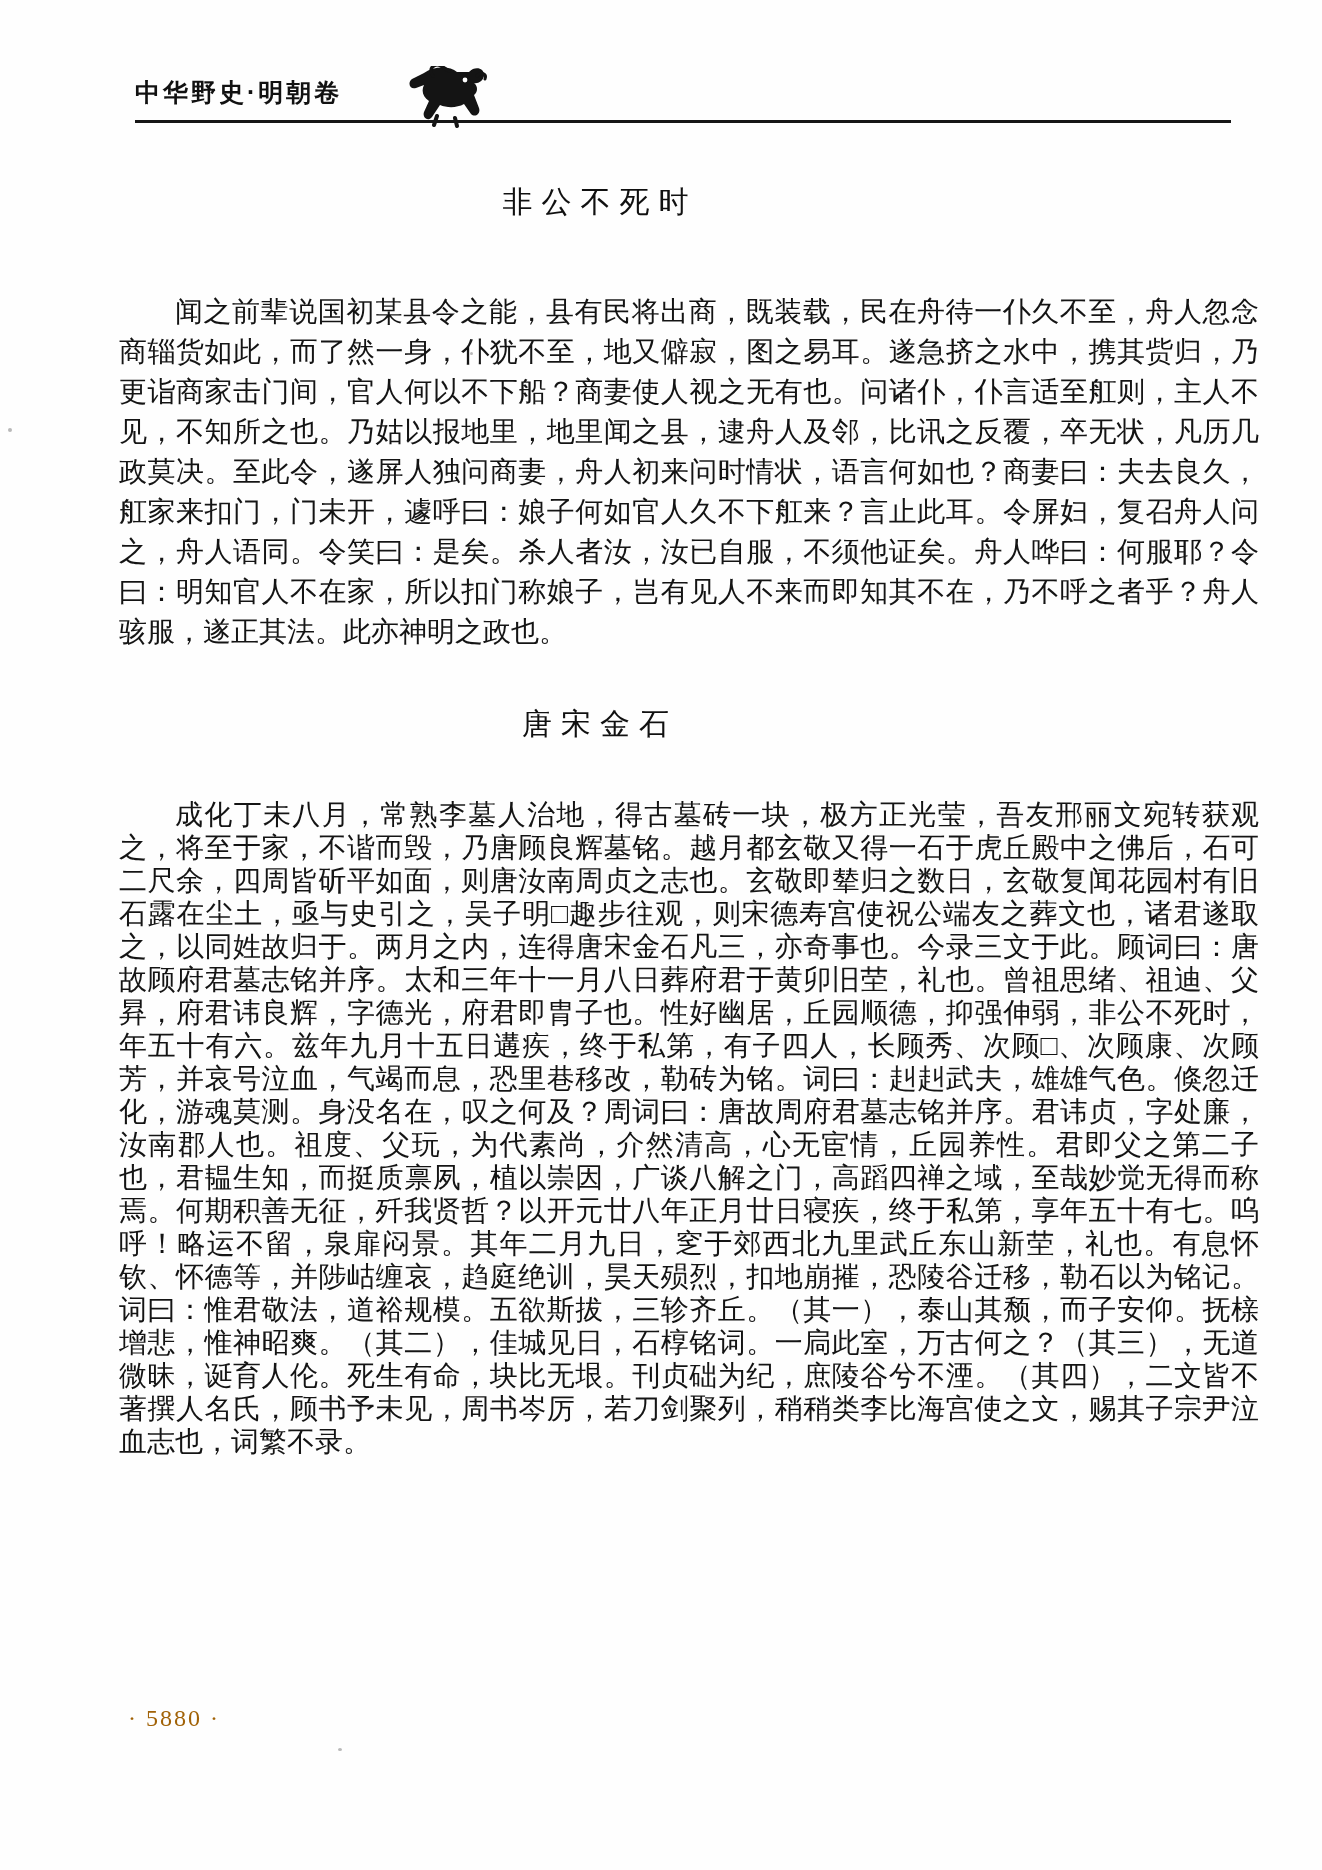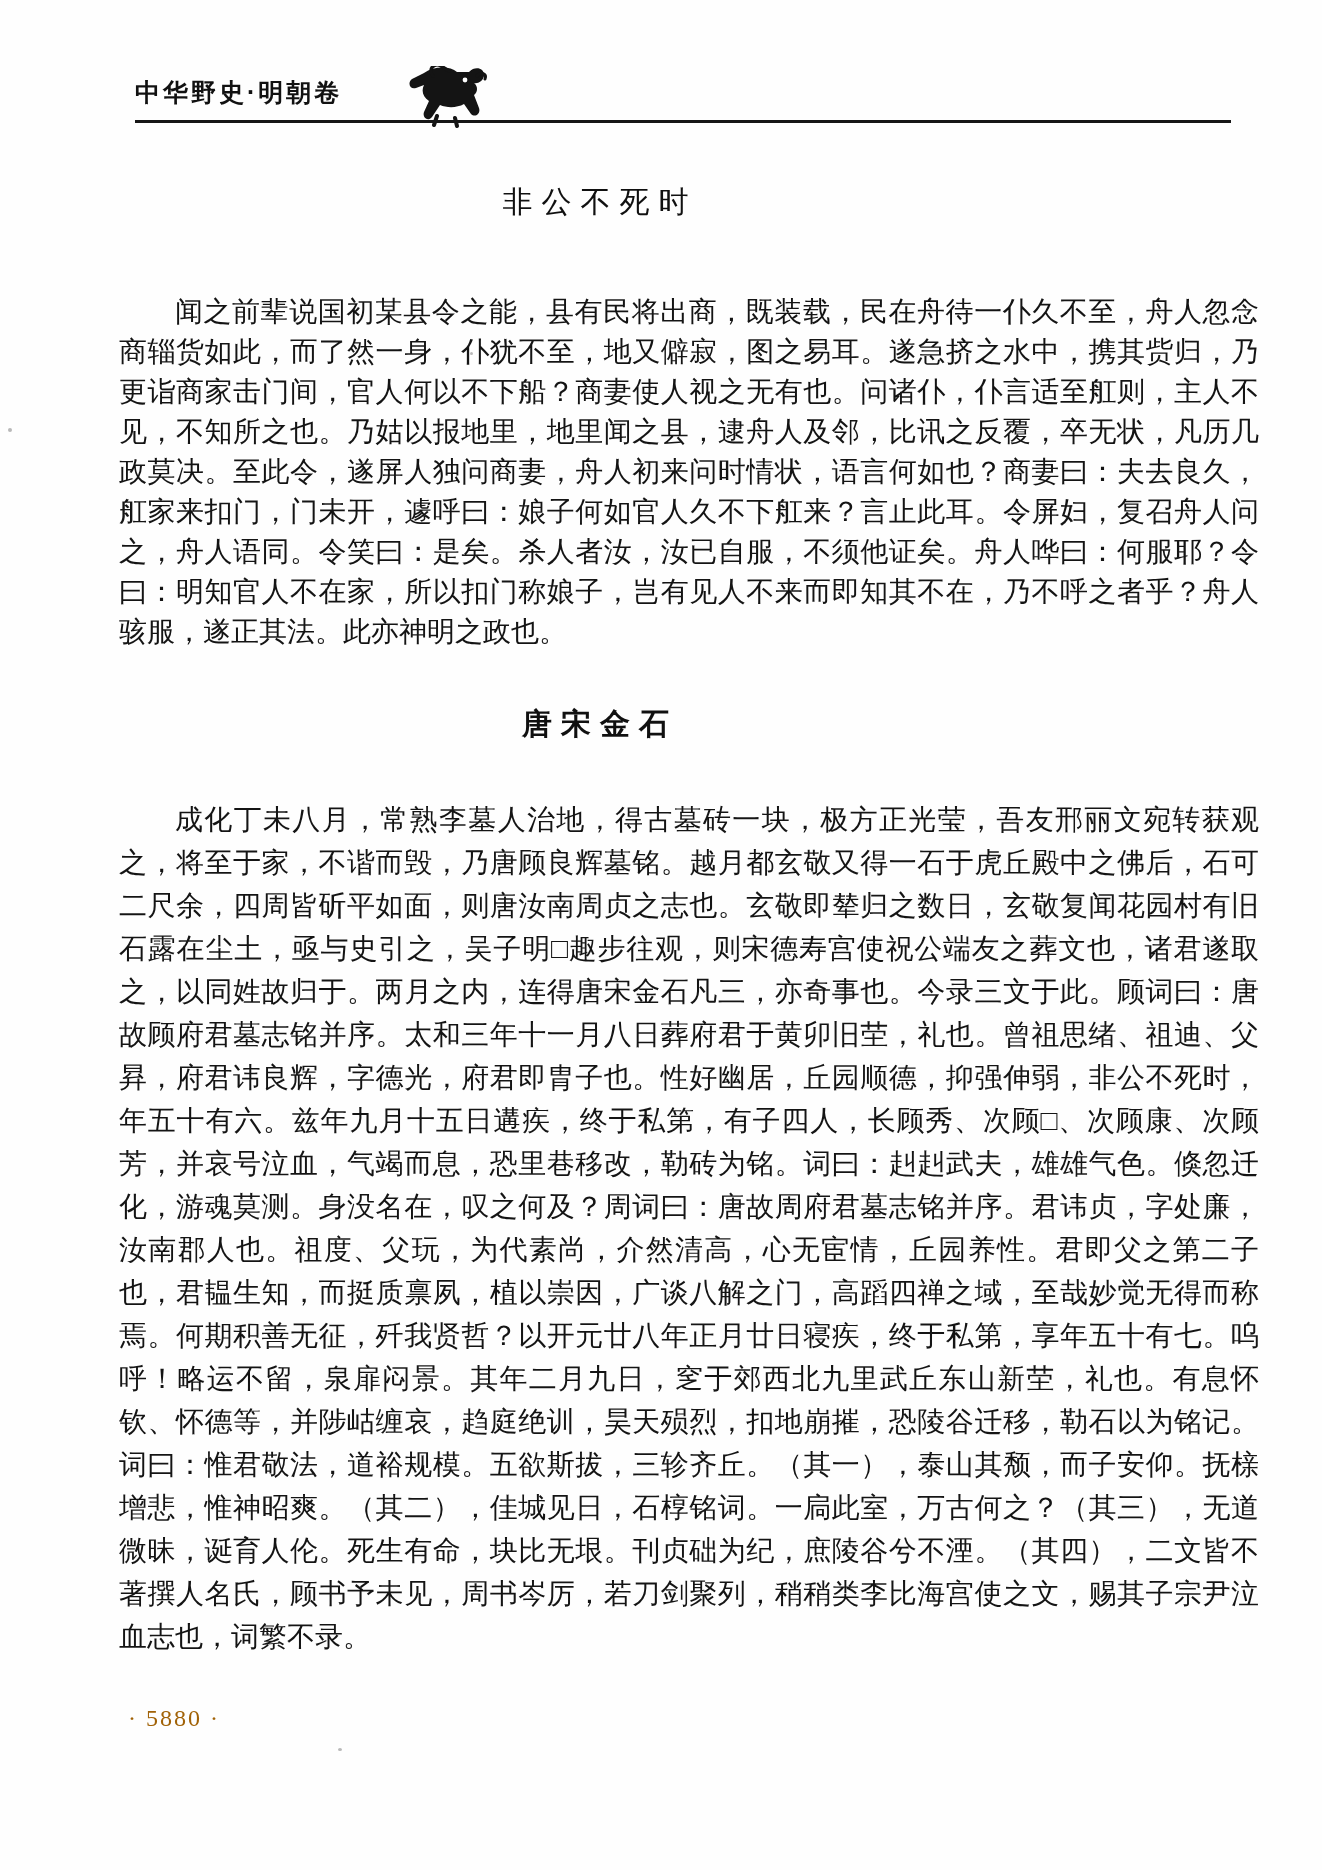--- a/index.html
+++ b/index.html
@@ -54,33 +54,33 @@
     left: 30px;
     width: 1140px;
     text-align: center;
     font-size: 30px;
     font-weight: normal;
     letter-spacing: 9px;
     margin: 0;
     color: #101010;
   }
   .title-1 { top: 182px; }
-  .title-2 { top: 704px; font-weight: bold; }
+  .title-2 { top: 704px; }
   .body-para {
     position: absolute;
     left: 105px;
     width: 1140px;
     margin: 14px;
     font-size: 28px;
     text-align: justify;
     text-indent: 2em;
     color: #141414;
   }
   .para-1 { top: 278px; line-height: 40px; }
-  .para-2 { top: 784px; line-height: 43px; }
+  .para-2 { top: 784px; line-height: 33px; }
   .page-number {
     position: absolute;
     left: 128px;
     top: 1705px;
     font-size: 24px;
     letter-spacing: 2px;
     color: #a16207;
   }
   .scan-speck {
     position: absolute;

